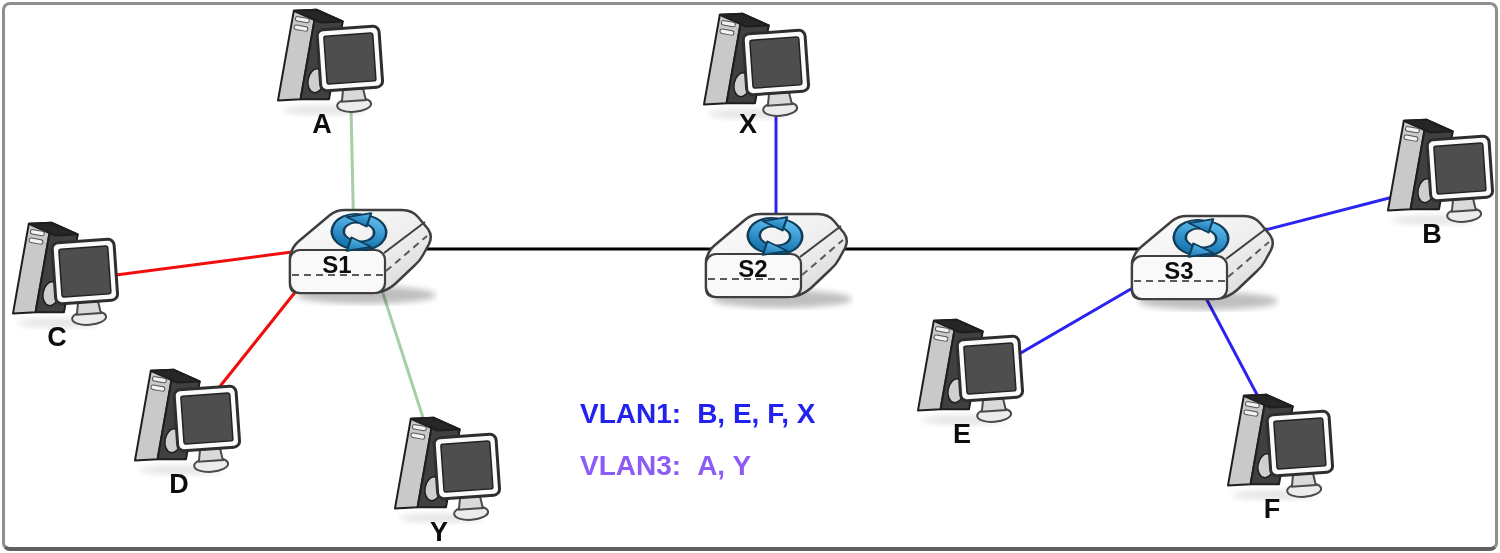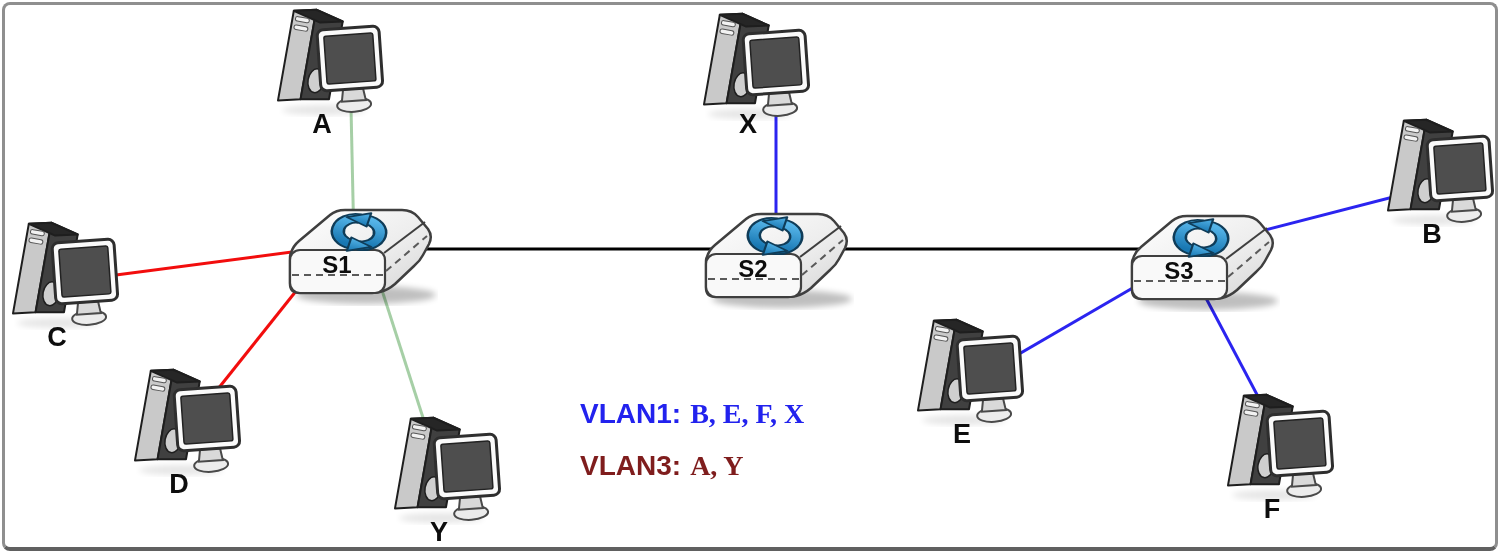--- a/index.html
+++ b/index.html
@@ -36,21 +36,21 @@
   }
   .legend {
     position: absolute;
     left: 580px;
     top: 398px;
     font-size: 28px;
     font-weight: 700;
     line-height: 1.15;
   }
   .legend-row { margin-bottom: 20px; white-space: nowrap; }
-  .legend-members { margin-left: 9px; font-family: Liberation Serif, serif; }
+  .legend-members { margin-left: 16px; }
 </style>
 </head>
 <body>
 
 <div class="canvas">
 
   <svg class="stage" viewBox="0 0 1500 553">
     <defs>
       <filter id="soft" x="-60%" y="-60%" width="220%" height="220%">
         <feGaussianBlur stdDeviation="3"></feGaussianBlur>
@@ -157,19 +157,19 @@
     <g class="node" transform="translate(1212,387)">
       <use href="#sym-pc" width="130" height="115"></use>
       <text class="host-label" x="60" y="131">F</text>
     </g>
   </svg>
 
   <div class="legend">
     <div class="legend-row" style="color: rgb(34, 34, 238);">
       <span>VLAN1:</span><span class="legend-members">B, E, F, X</span>
     </div>
-    <div class="legend-row" style="color: #7f1d1d;">
+    <div class="legend-row" style="color: #8b5cf6;">
       <span>VLAN3:</span><span class="legend-members">A, Y</span>
     </div>
   </div>
 
   <div class="frame"></div>
 </div>
 
 </body></html>

